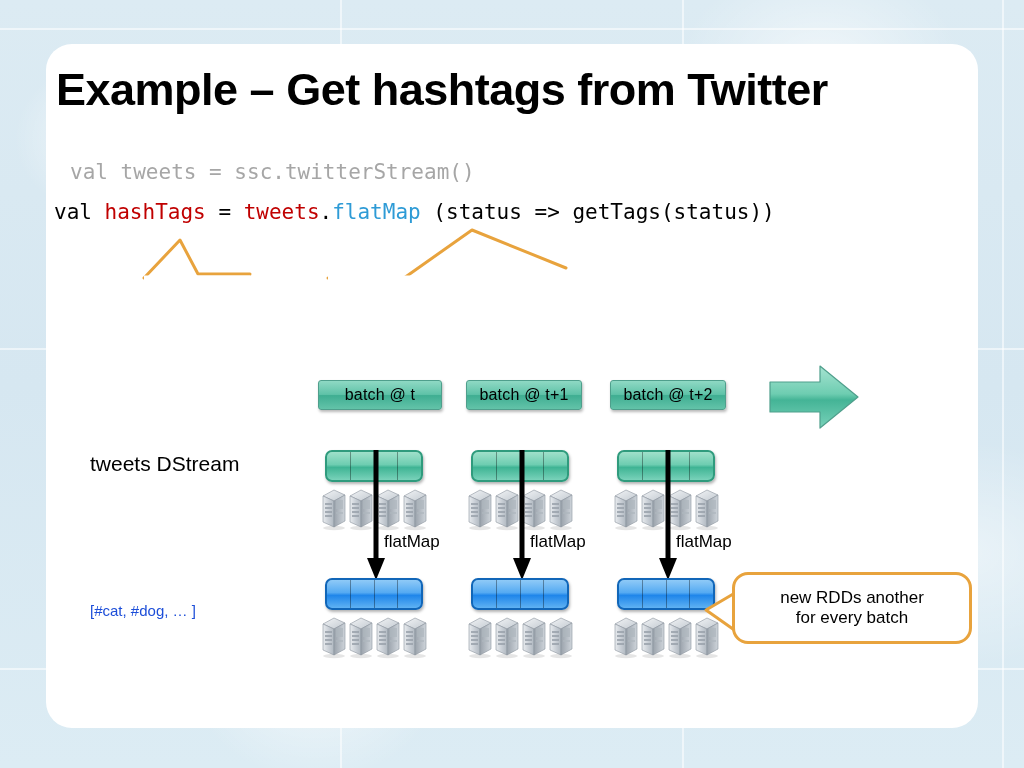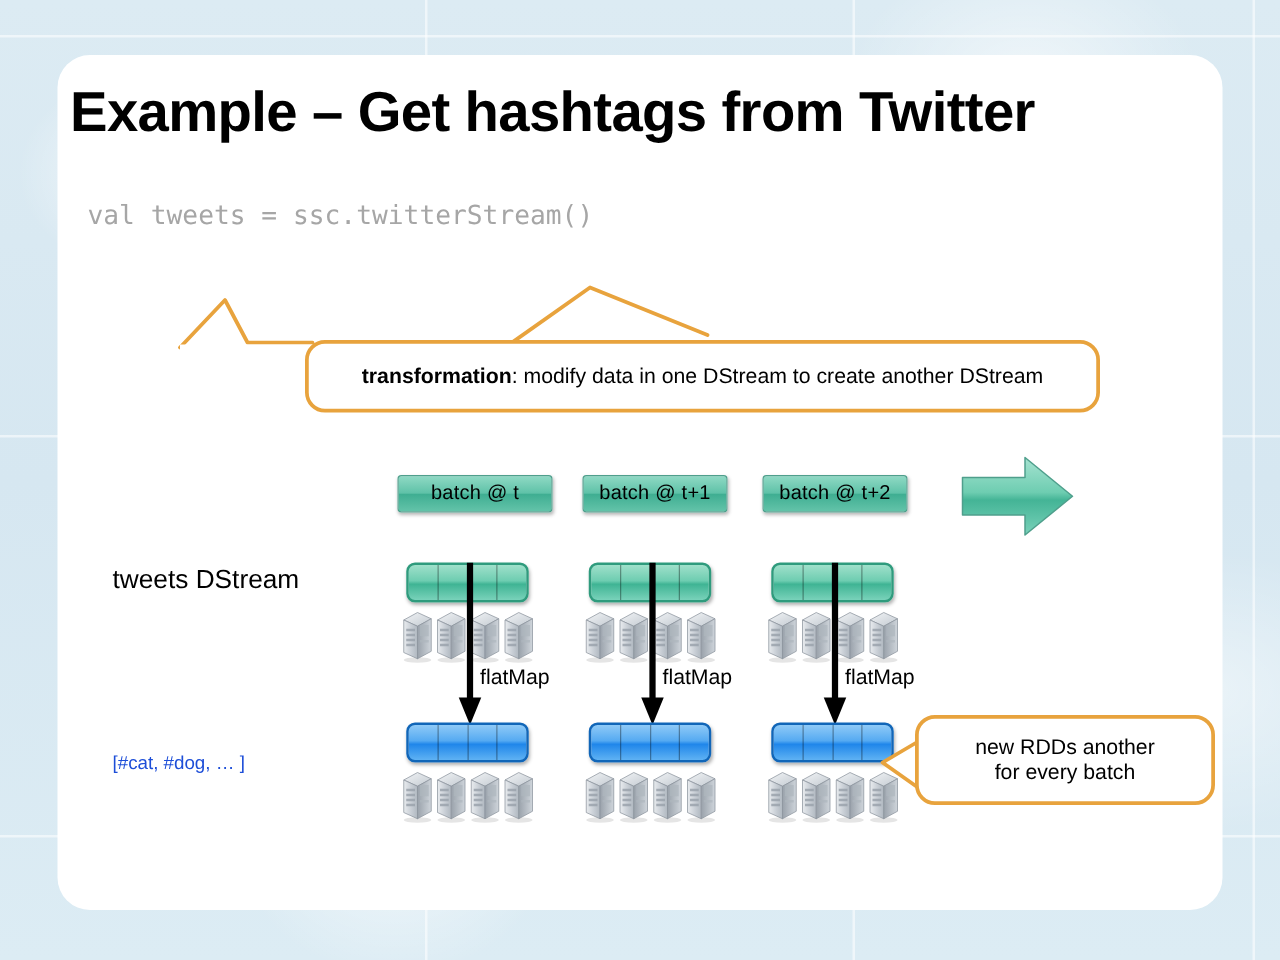--- a/index.html
+++ b/index.html
@@ -220,35 +220,31 @@
   <div class="seam v" style="left:340px;"></div>
   <div class="seam v" style="left:682px;"></div>
   <div class="seam v" style="left:1002px;"></div>
 
   <div id="card">
 
     <div id="title">Example – Get hashtags from Twitter</div>
 
     <div id="code-line-1" class="code-line"><span class="tok-gray">val tweets = ssc.twitterStream()</span></div>
 
+    <div id="code-line-2" class="code-line"><span class="tok-black">val </span><span class="tok-red">hashTags</span><span class="tok-black"> = </span><span class="tok-red">tweets</span><span class="tok-black">.</span><span class="tok-blue">flatMap</span><span class="tok-black"> (status =&gt; getTags(status))</span></div>
 
     <svg class="tail-svg" style="left:96px; top:190px;" width="110" height="48">
       <path d="M 2 44 L 38 6 L 56 40 L 108 40" fill="#ffffff" stroke="#e8a33d" stroke-width="3" stroke-linejoin="round" stroke-linecap="round"></path>
       <path d="M 2 44 L 108 44" stroke="#ffffff" stroke-width="5"></path>
     </svg>
 
     <svg class="tail-svg" style="left:280px; top:182px;" width="260" height="56">
       <path d="M 2 52 L 78 52 L 146 4 L 240 42" fill="#ffffff" stroke="#e8a33d" stroke-width="3" stroke-linejoin="round" stroke-linecap="round"></path>
       <path d="M 2 52 L 244 52" stroke="#ffffff" stroke-width="5"></path>
     </svg>
-    <div id="callout-transformation" class="callout">
-      <div style="white-space:normal;">
-        <b>transformation</b><span>: modify data in one DStream to create another DStream</span>
-      </div>
-    </div>
 
     <div id="pill-0" class="batch-pill">batch @ t</div>
     <div id="pill-1" class="batch-pill">batch @ t+1</div>
     <div id="pill-2" class="batch-pill">batch @ t+2</div>
 
     <svg id="time-arrow" width="92" height="70" viewBox="0 0 92 70">
       <defs>
         <linearGradient id="arrGrad" x1="0" y1="0" x2="0" y2="1">
           <stop offset="0%" stop-color="#a6e3d1"></stop>
           <stop offset="45%" stop-color="#6ecdb1"></stop>

